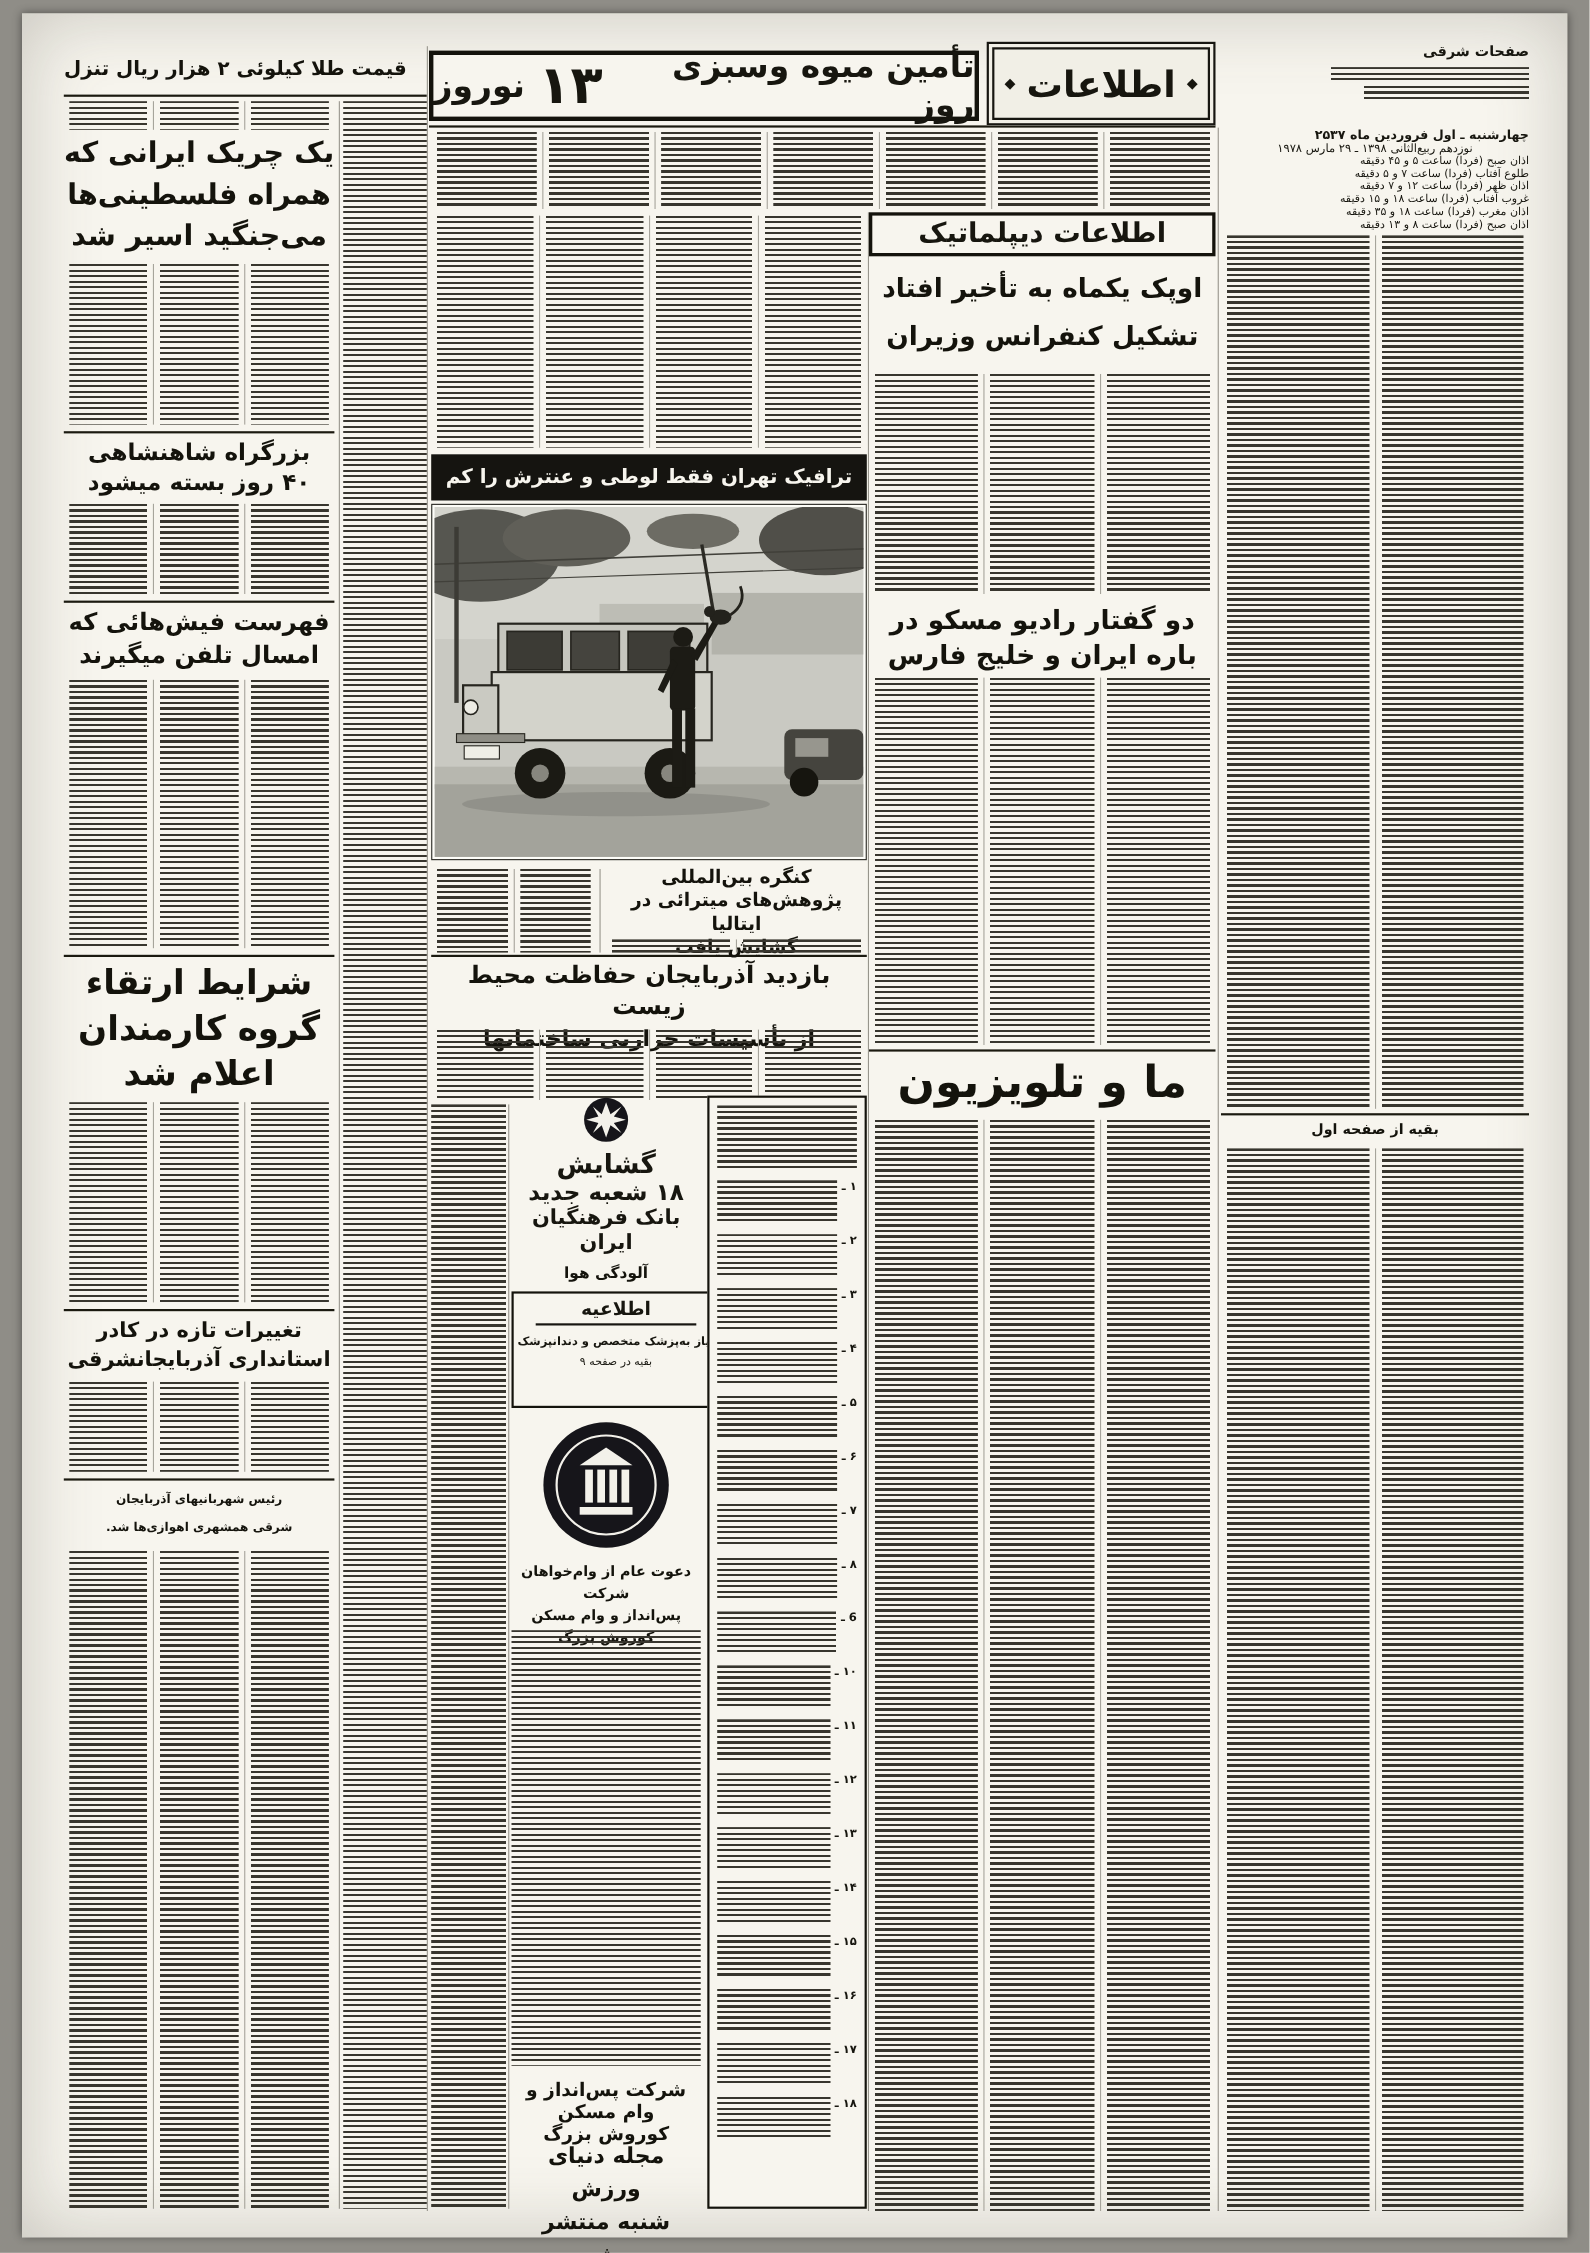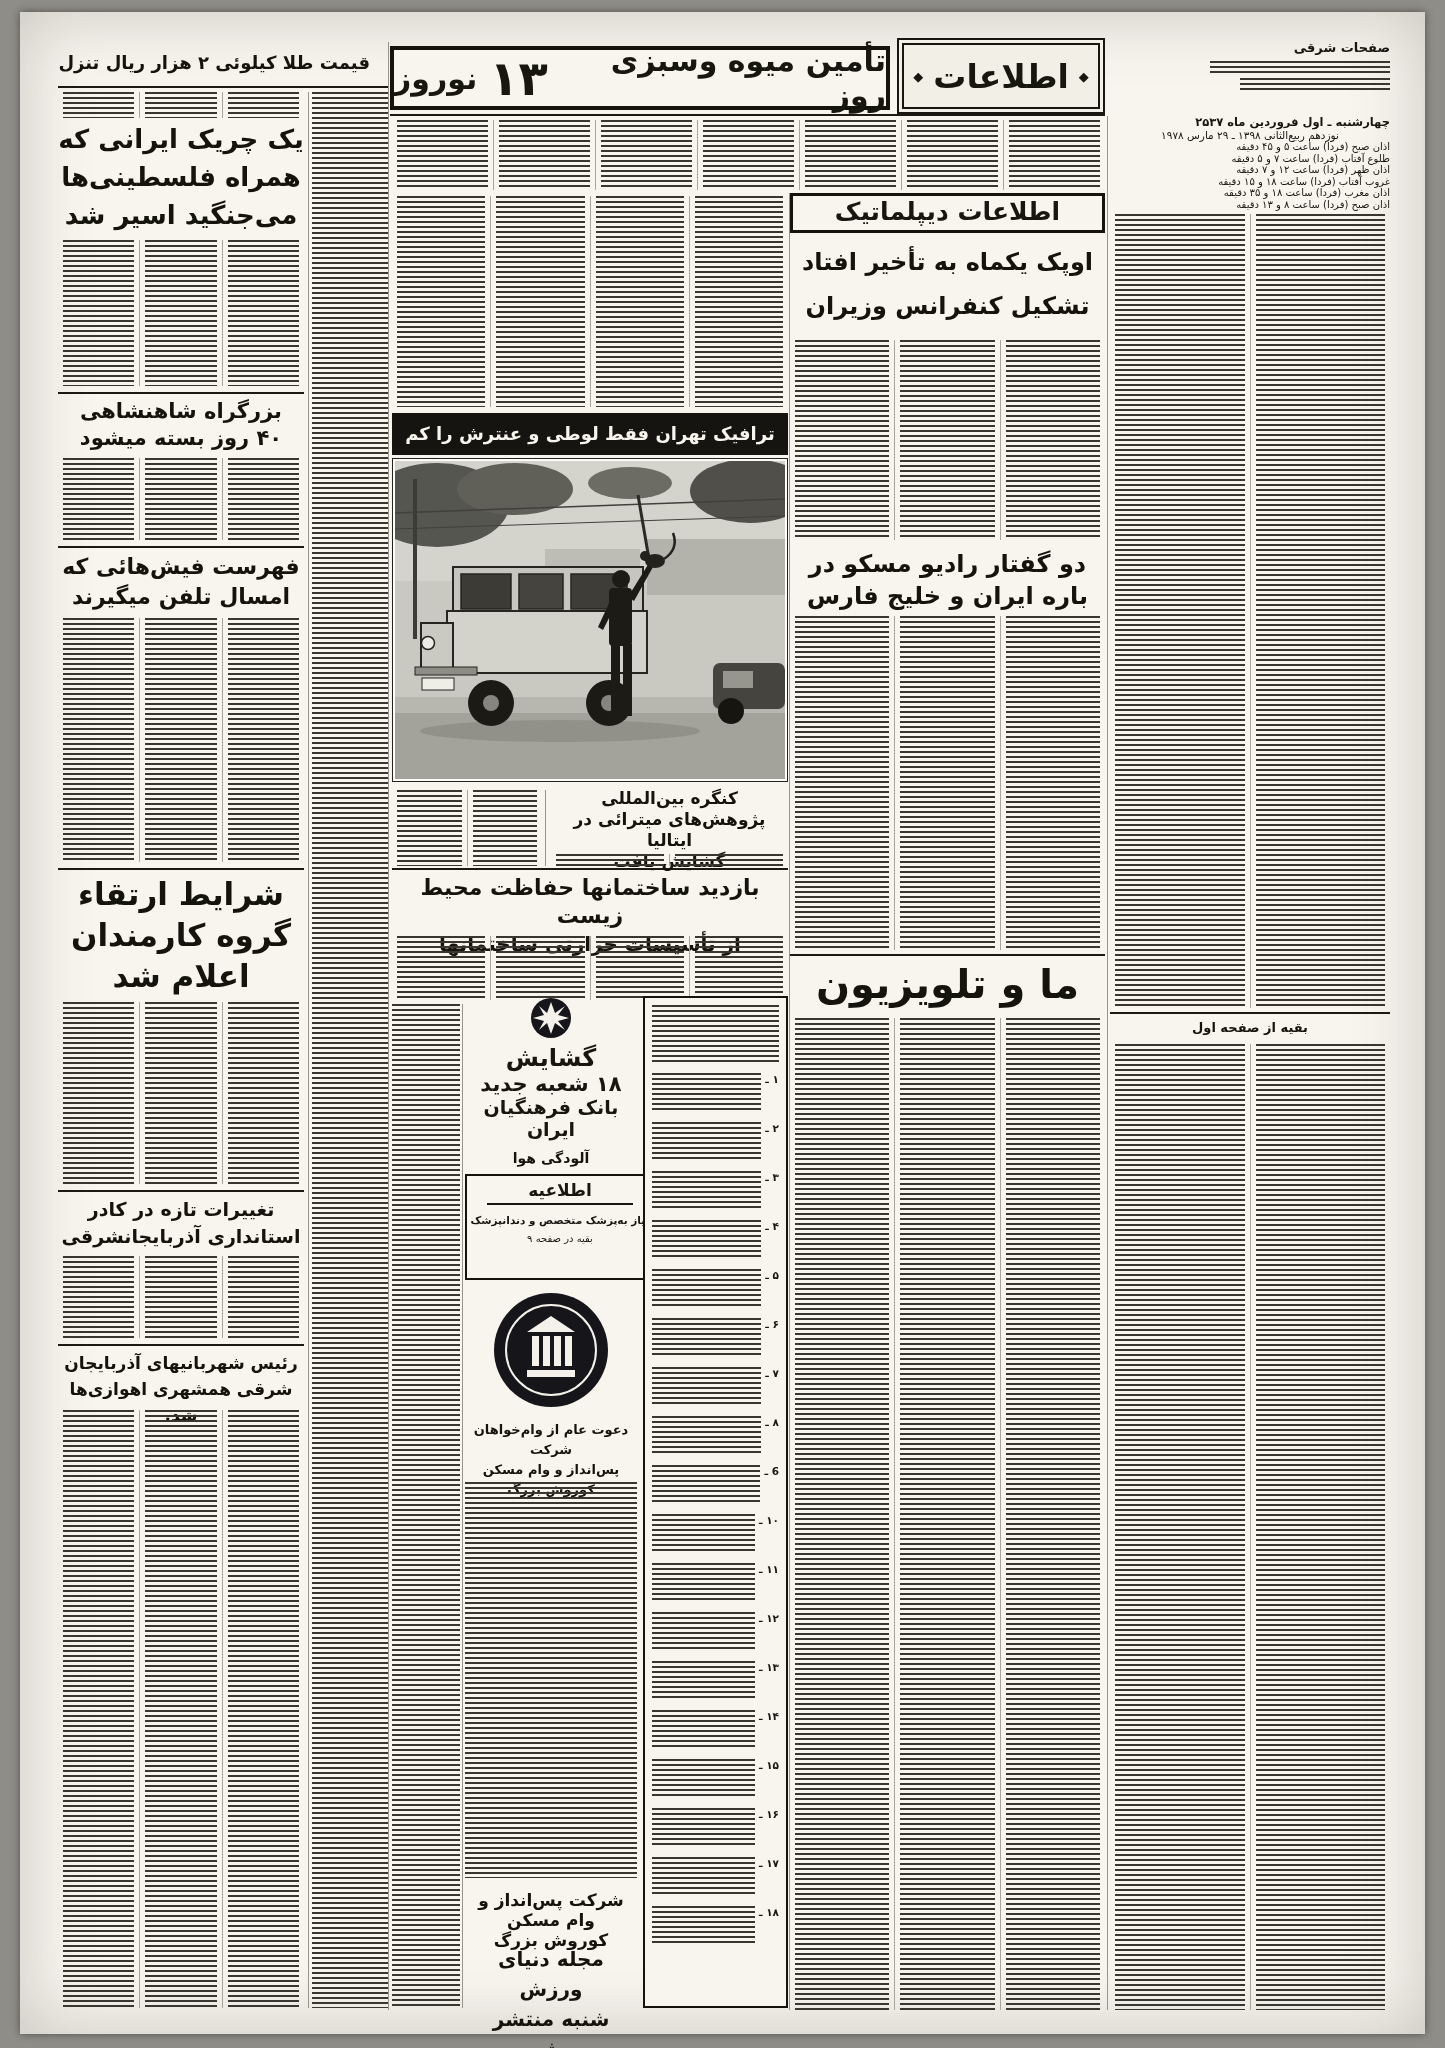--- a/index.html
+++ b/index.html
@@ -152,21 +152,21 @@
 <div class="hd" style="left:58px;top:1196px;width:246px;font-size:19px;line-height:27px">
   <div>تغییرات تازه در کادر</div>
   <div>استانداری آذربایجانشرقی</div>
 </div>
 <div class="cols" style="left:58px;top:1256px;width:246px;height:82px">
   <div class="c gk"></div>
     <div class="c gk"></div>
     <div class="c gk"></div>
 </div>
 
-<div class="hd" style="left:58px;top:1350px;width:246px;font-size:17px;line-height:26px">
+<div class="hd" style="left:58px;top:1350px;width:246px;font-size:11px;line-height:26px">
   <div>رئیس شهربانیهای آذربایجان</div>
   <div>شرقی همشهری اهوازی‌ها شد.</div>
 </div>
 <div class="cols" style="left:58px;top:1410px;width:246px;height:598px">
   <div class="c gk"></div>
     <div class="c gk"></div>
     <div class="c gk"></div>
 </div>
 
 <div class="cols" style="left:392px;top:120px;width:713px;height:70px">
@@ -250,21 +250,21 @@
   <div>کنگره بین‌المللی</div>
   <div>پژوهش‌های میترائی در ایتالیا</div>
   <div>گشایش یافت</div>
 </div>
 <div class="cols" style="left:551px;top:854px;width:237px;height:12px">
   <div class="c gk"></div>
     <div class="c gk"></div>
 </div>
 
 <div class="hd" style="left:392px;top:874px;width:396px;font-size:22px;line-height:28px">
-  <div>بازدید ساختمانها حفاظت محیط زیست</div>
+  <div>بازدید آذربایجان حفاظت محیط زیست</div>
   <div style="font-size:20px">از تأسیسات حرارتی ساختمانها</div>
 </div>
 <div class="cols" style="left:392px;top:936px;width:396px;height:64px">
   <div class="c gk"></div>
     <div class="c gk"></div>
     <div class="c gk"></div>
     <div class="c gk"></div>
 </div>
 
 <div class="abs gk" style="left:392px;top:1004px;width:68px;height:1004px"></div>

